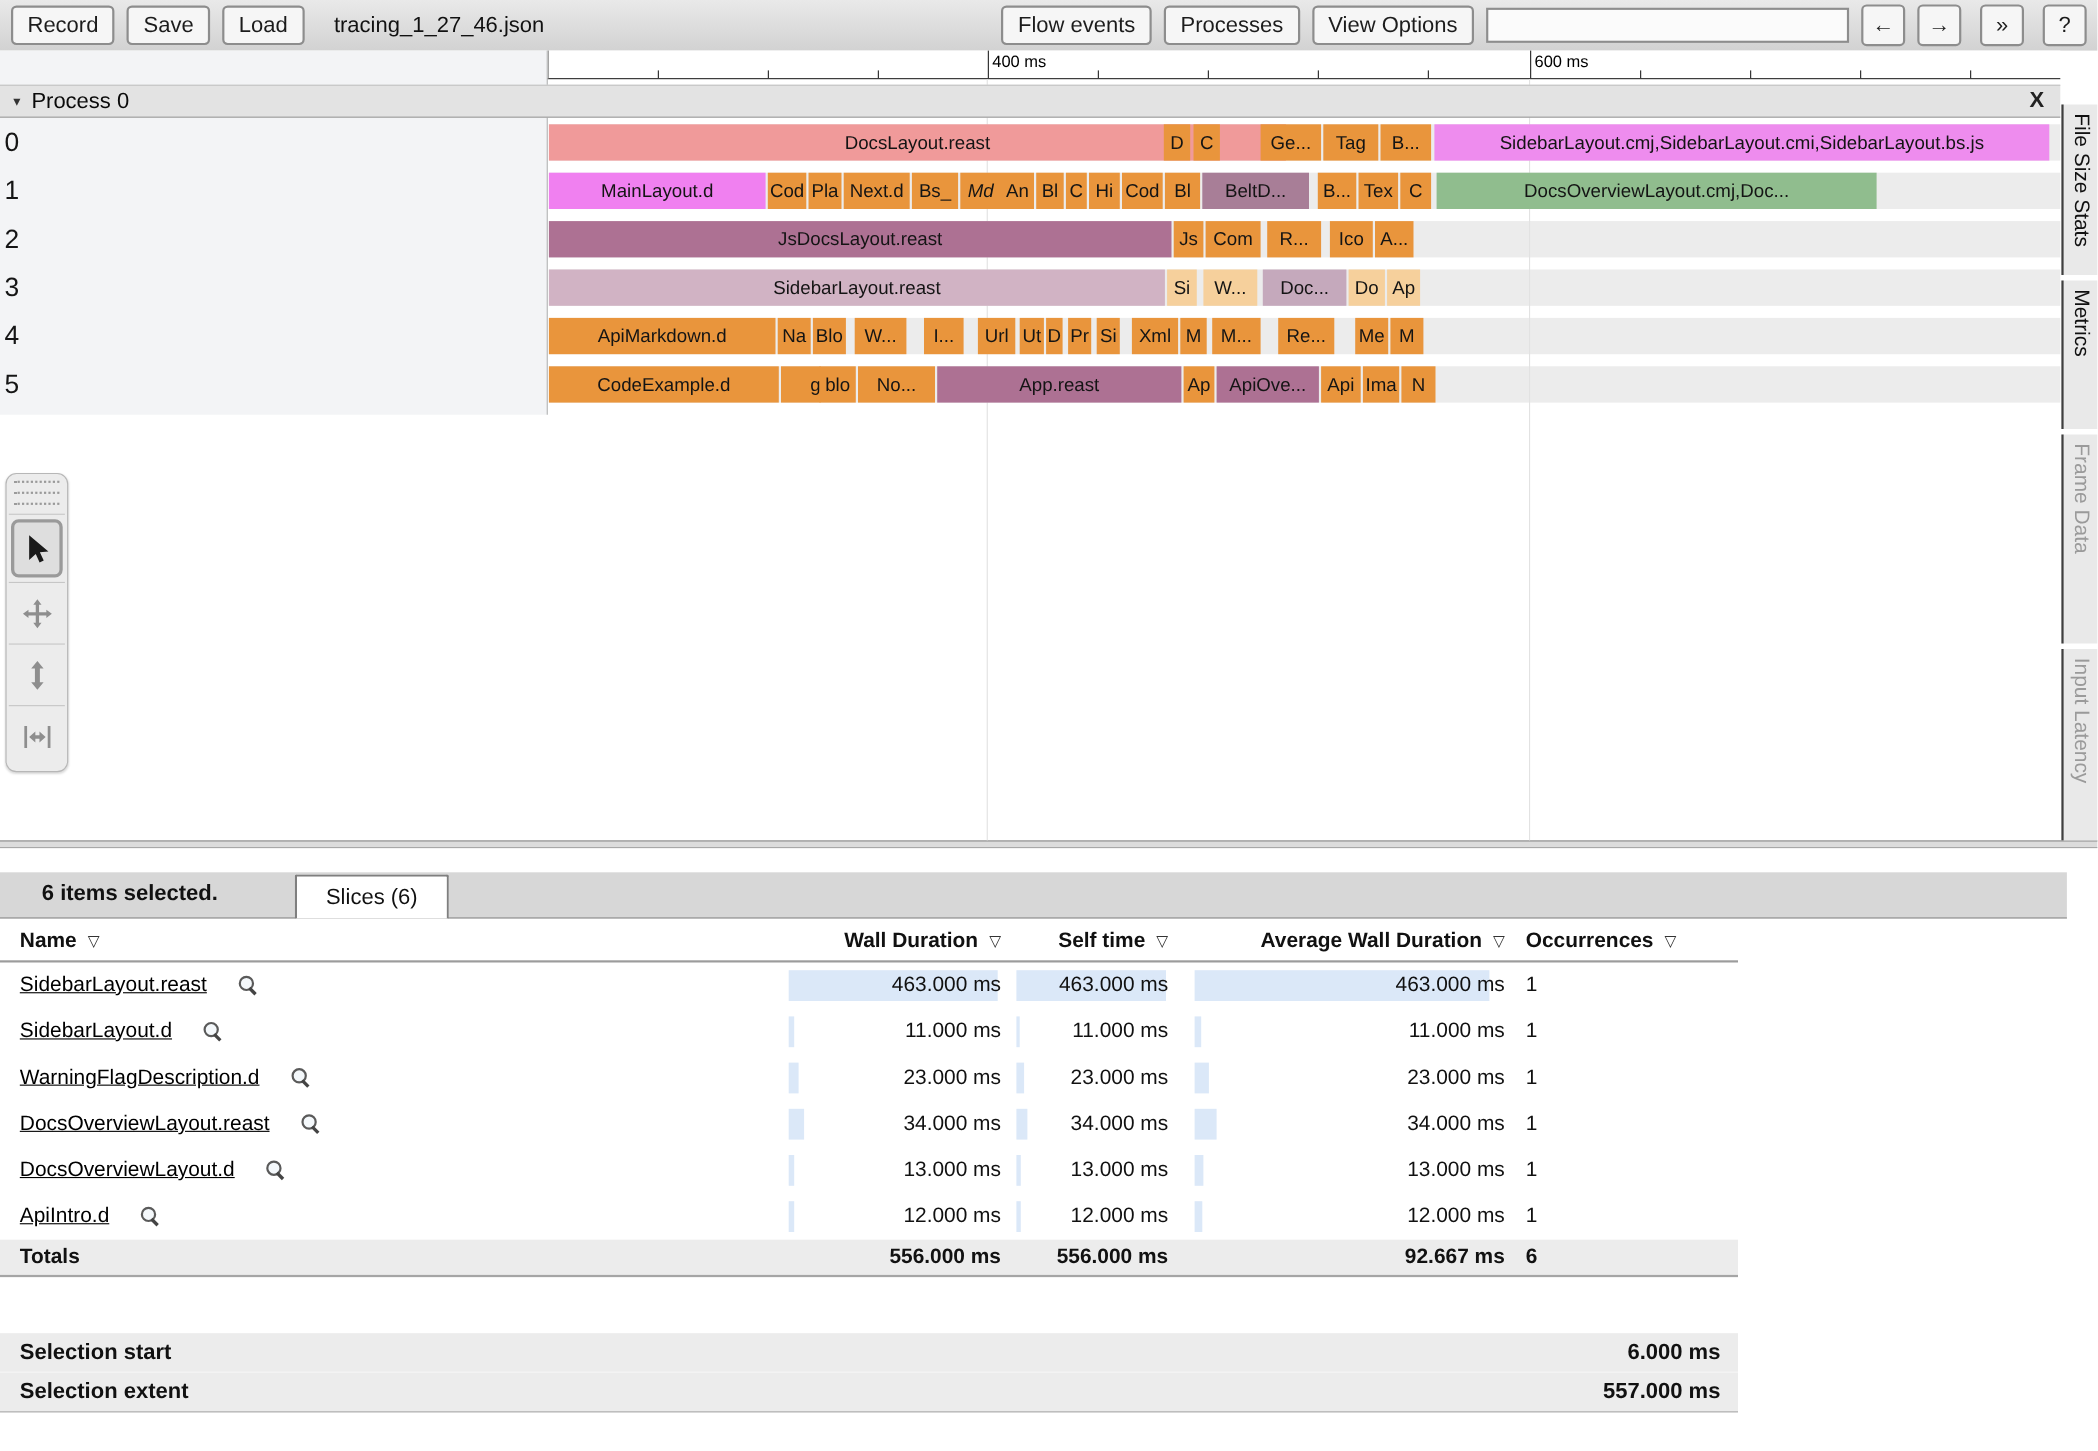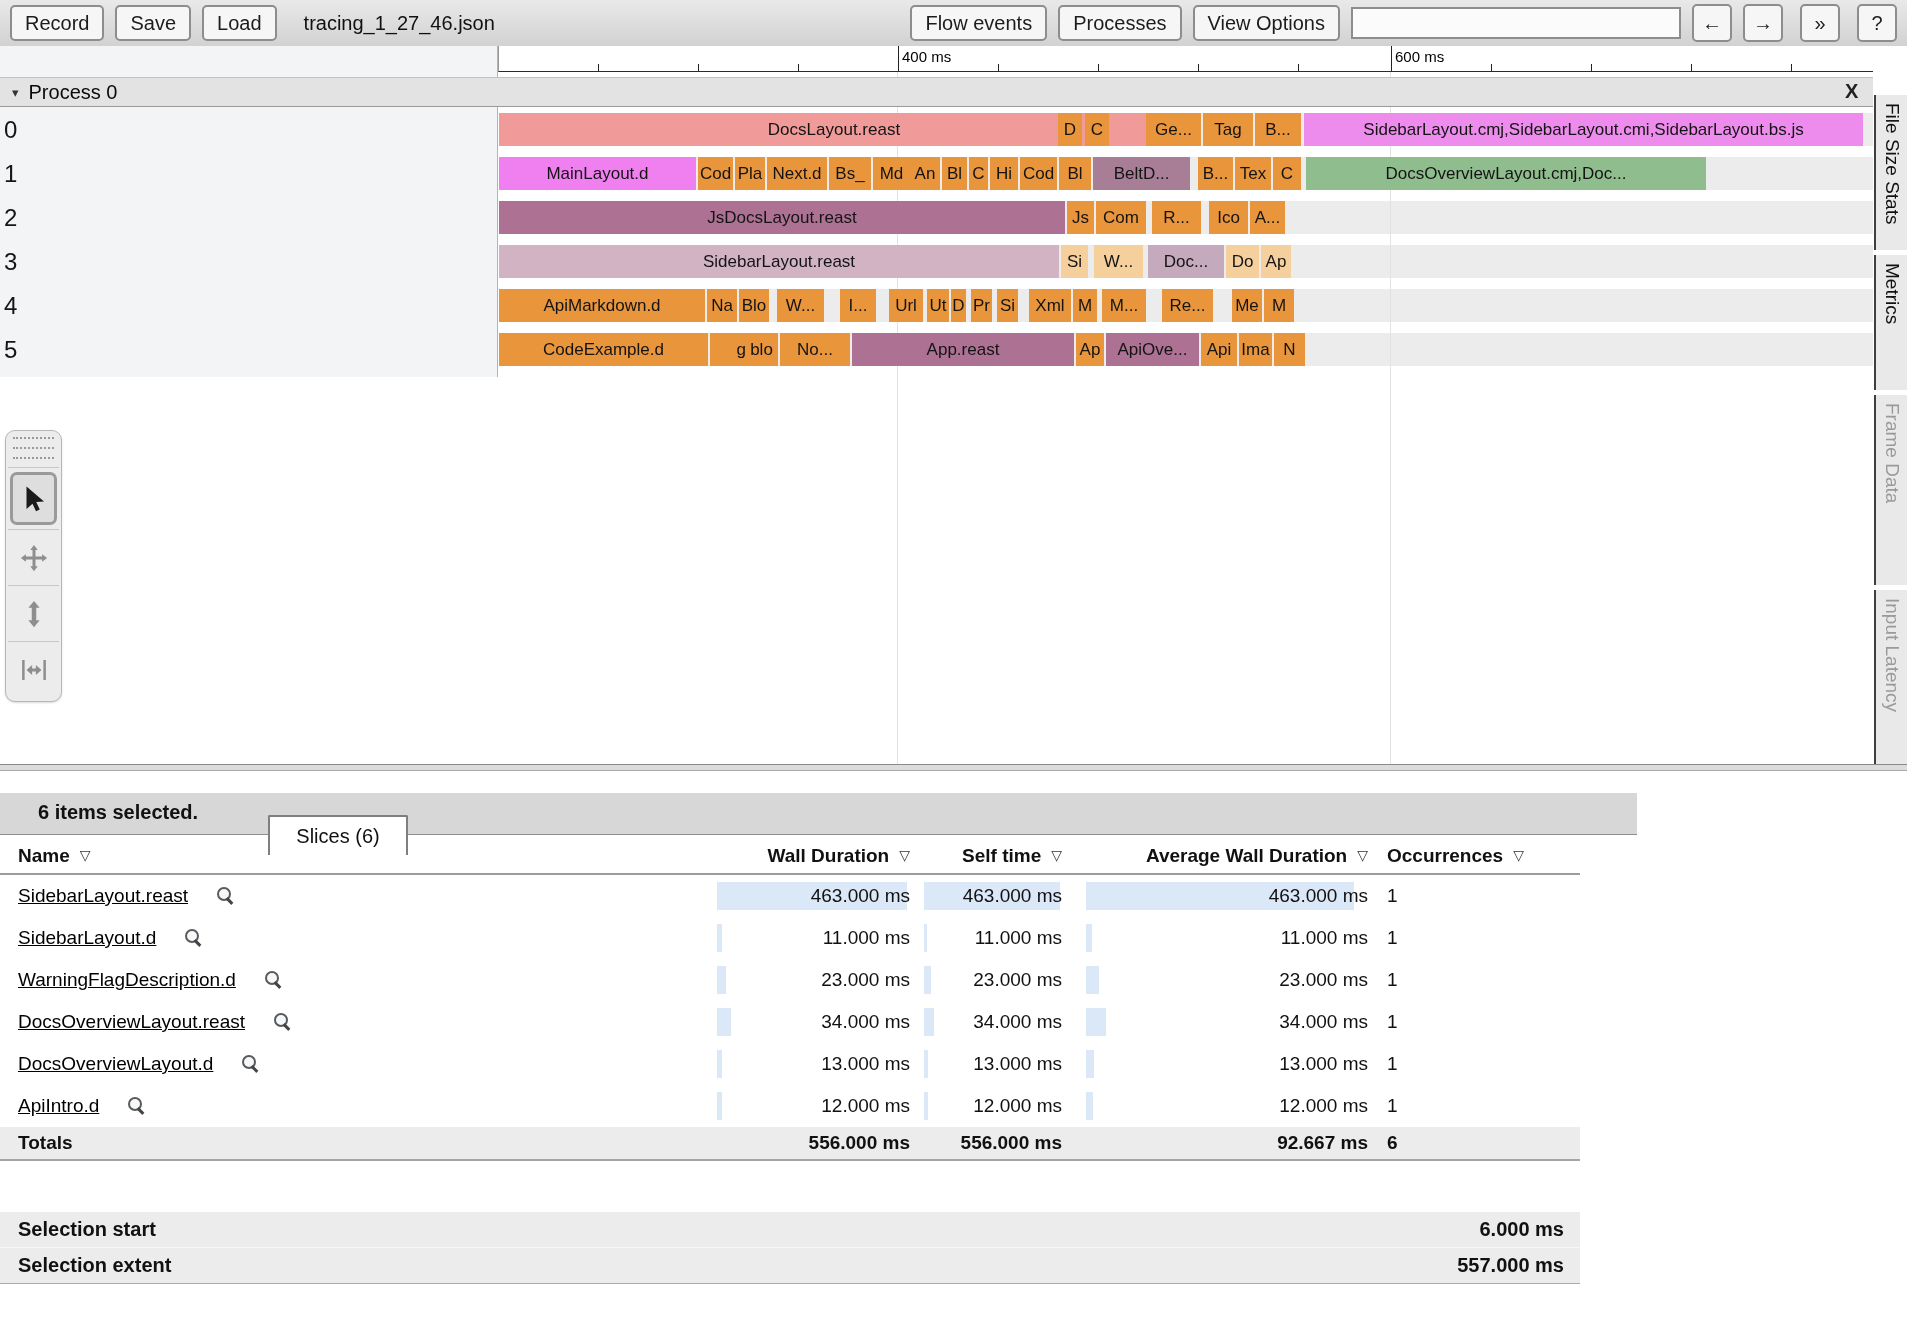--- a/index.html
+++ b/index.html
@@ -67,26 +67,26 @@
             box-sizing:border-box;cursor:pointer;}
   .side-tab span{writing-mode:vertical-rl;display:block;margin:8px auto 0 auto;font-size:19px;white-space:nowrap;}
   .side-tab.inactive span{color:#9a9a9a;}
   .side-tab.active span{color:#111;}
 
   
   .splitter{position:absolute;left:0;top:764px;width:1907px;height:7px;background:#dcdcdc;
             border-top:1px solid #8a8a8a;border-bottom:1px solid #a8a8a8;box-sizing:border-box;}
 
   
-  .tabbar{position:absolute;left:0;top:793px;width:1637px;height:42px;background:#d7d7d7;
+  .tabbar{position:absolute;left:0;top:793px;width:1879px;height:42px;background:#d7d7d7;
           border-bottom:1px solid #8d8d8d;box-sizing:border-box;}
   .sel-count{position:absolute;left:38px;top:8px;font-size:20px;font-weight:bold;color:#111;}
   .slice-tab{position:absolute;left:268px;top:2px;width:140px;height:40px;background:#fff;
              border:2px solid #7f7f7f;border-bottom:none;border-radius:2px 2px 0 0;box-sizing:border-box;
-             display:flex;align-items:center;justify-content:center;font-size:20px;cursor:pointer;margin-top:20px;}
+             display:flex;align-items:center;justify-content:center;font-size:20px;cursor:pointer;}
 
   .table{position:absolute;left:0;top:839px;width:1580px;}
   .thead{position:relative;height:34px;border-bottom:2px solid #9c9c9c;font-weight:bold;font-size:19px;}
   .trow{position:relative;height:42px;font-size:19px;}
   .cell{position:absolute;top:0;height:100%;display:flex;align-items:center;text-align:right;}
   .cell-name{left:18px;}
   .cell-wall{left:715px;width:195px;justify-content:flex-end;}
   .cell-self{left:910px;width:152px;justify-content:flex-end;}
   .cell-avg{left:1062px;width:306px;justify-content:flex-end;}
   .cell-occ{left:1387px;}
@@ -165,21 +165,21 @@
       <div class="slice c-orange" title="Tag" style="left: 1203px; width: 50px; top: 113px;">Tag</div>
       <div class="slice c-orange" title="B..." style="left: 1255px; width: 46px; top: 113px;">B...</div>
       <div class="slice c-magenta" title="SidebarLayout.cmj,SidebarLayout.cmi,SidebarLayout.bs.js" style="left: 1304px; width: 559px; top: 113px;">SidebarLayout.cmj,SidebarLayout.cmi,SidebarLayout.bs.js</div>
       <div class="track-strip" style="top: 157px;"></div>
       <div class="row-num" style="top: 160px;">1</div>
       <div class="slice c-violet" title="MainLayout.d" style="left: 499px; width: 197px; top: 157px;">MainLayout.d</div>
       <div class="slice c-orange" title="Cod" style="left: 698px; width: 35px; top: 157px;">Cod</div>
       <div class="slice c-orange" title="Pla" style="left: 735px; width: 30px; top: 157px;">Pla</div>
       <div class="slice c-orange" title="Next.d" style="left: 767px; width: 60px; top: 157px;">Next.d</div>
       <div class="slice c-orange" title="Bs_" style="left: 829px; width: 42px; top: 157px;">Bs_</div>
-      <div class="slice c-orange" title="Md" style="left: 873px; width: 37px; top: 157px;">Md</div>
+      <div class="slice c-orange" title="Md" style="left: 873px; width: 37px; top: 157px; font-style: italic;">Md</div>
       <div class="slice c-orange" title="An" style="left: 910px; width: 30px; top: 157px;">An</div>
       <div class="slice c-orange" title="Bl" style="left: 942px; width: 25px; top: 157px;">Bl</div>
       <div class="slice c-orange" title="C" style="left: 969px; width: 19px; top: 157px;">C</div>
       <div class="slice c-orange" title="Hi" style="left: 990px; width: 28px; top: 157px;">Hi</div>
       <div class="slice c-orange" title="Cod" style="left: 1020px; width: 37px; top: 157px;">Cod</div>
       <div class="slice c-orange" title="Bl" style="left: 1059px; width: 32px; top: 157px;">Bl</div>
       <div class="slice c-mauve2" title="BeltD..." style="left: 1093px; width: 97px; top: 157px;">BeltD...</div>
       <div class="slice c-orange" title="B..." style="left: 1198px; width: 35px; top: 157px;">B...</div>
       <div class="slice c-orange" title="Tex" style="left: 1235px; width: 36px; top: 157px;">Tex</div>
       <div class="slice c-orange" title="C" style="left: 1273px; width: 28px; top: 157px;">C</div>

